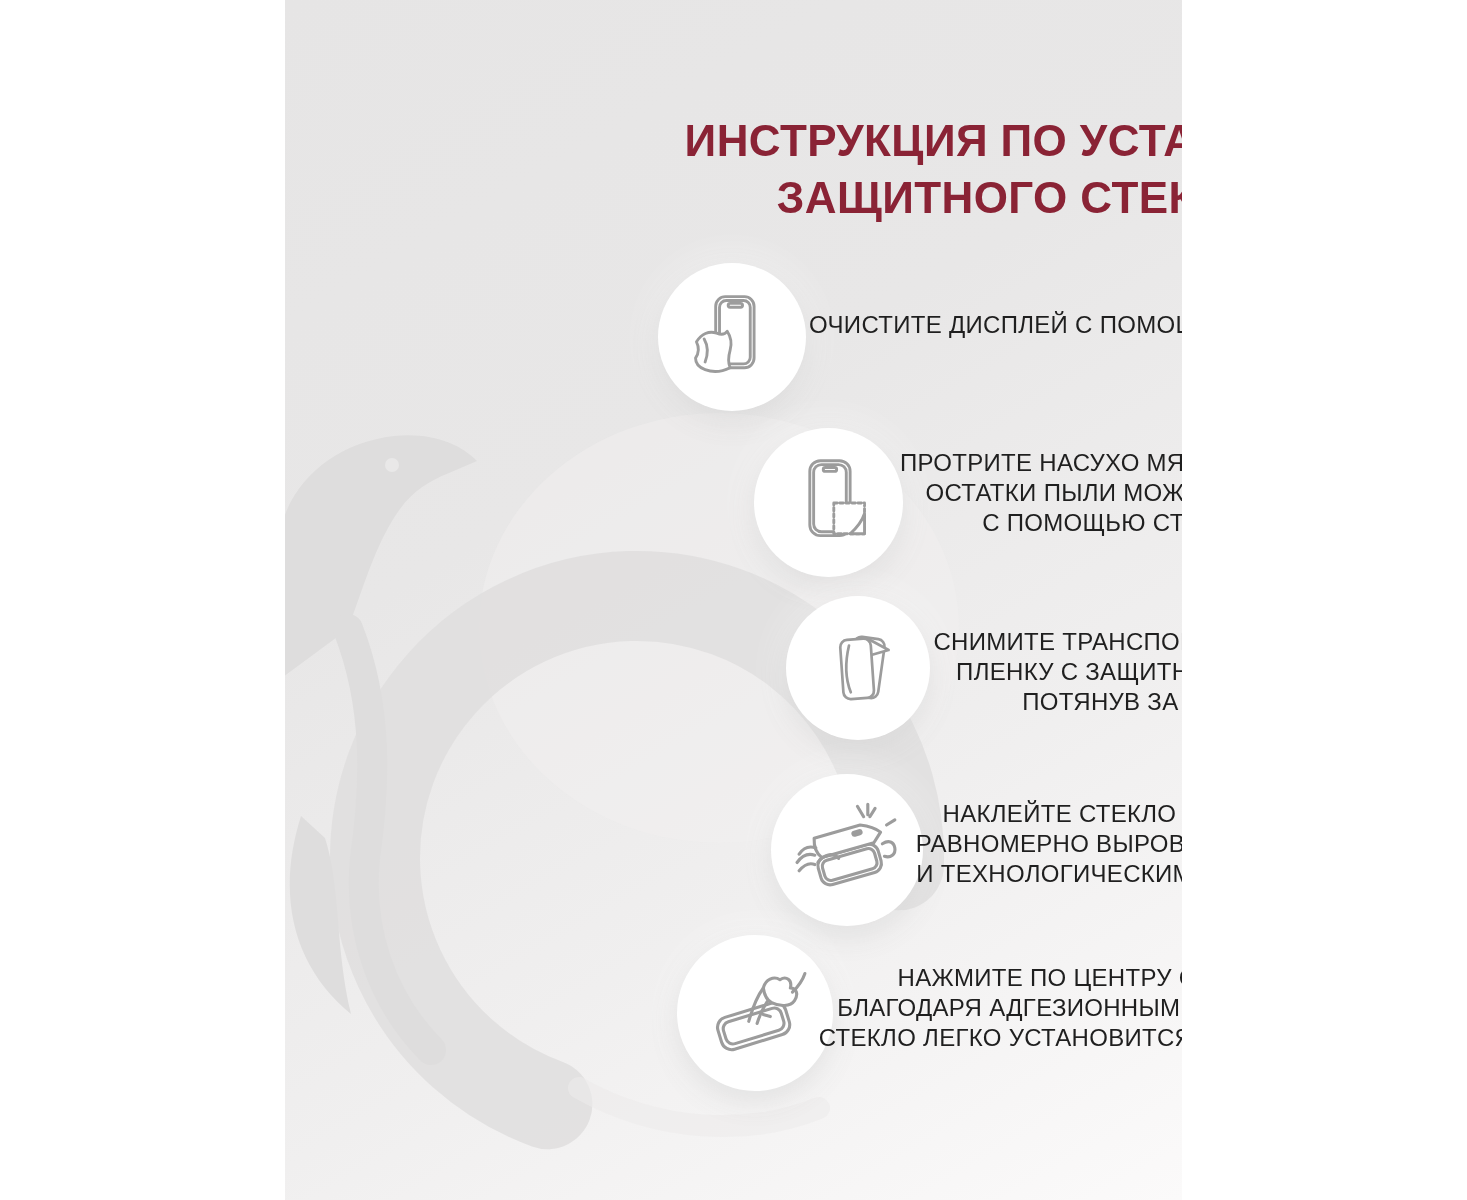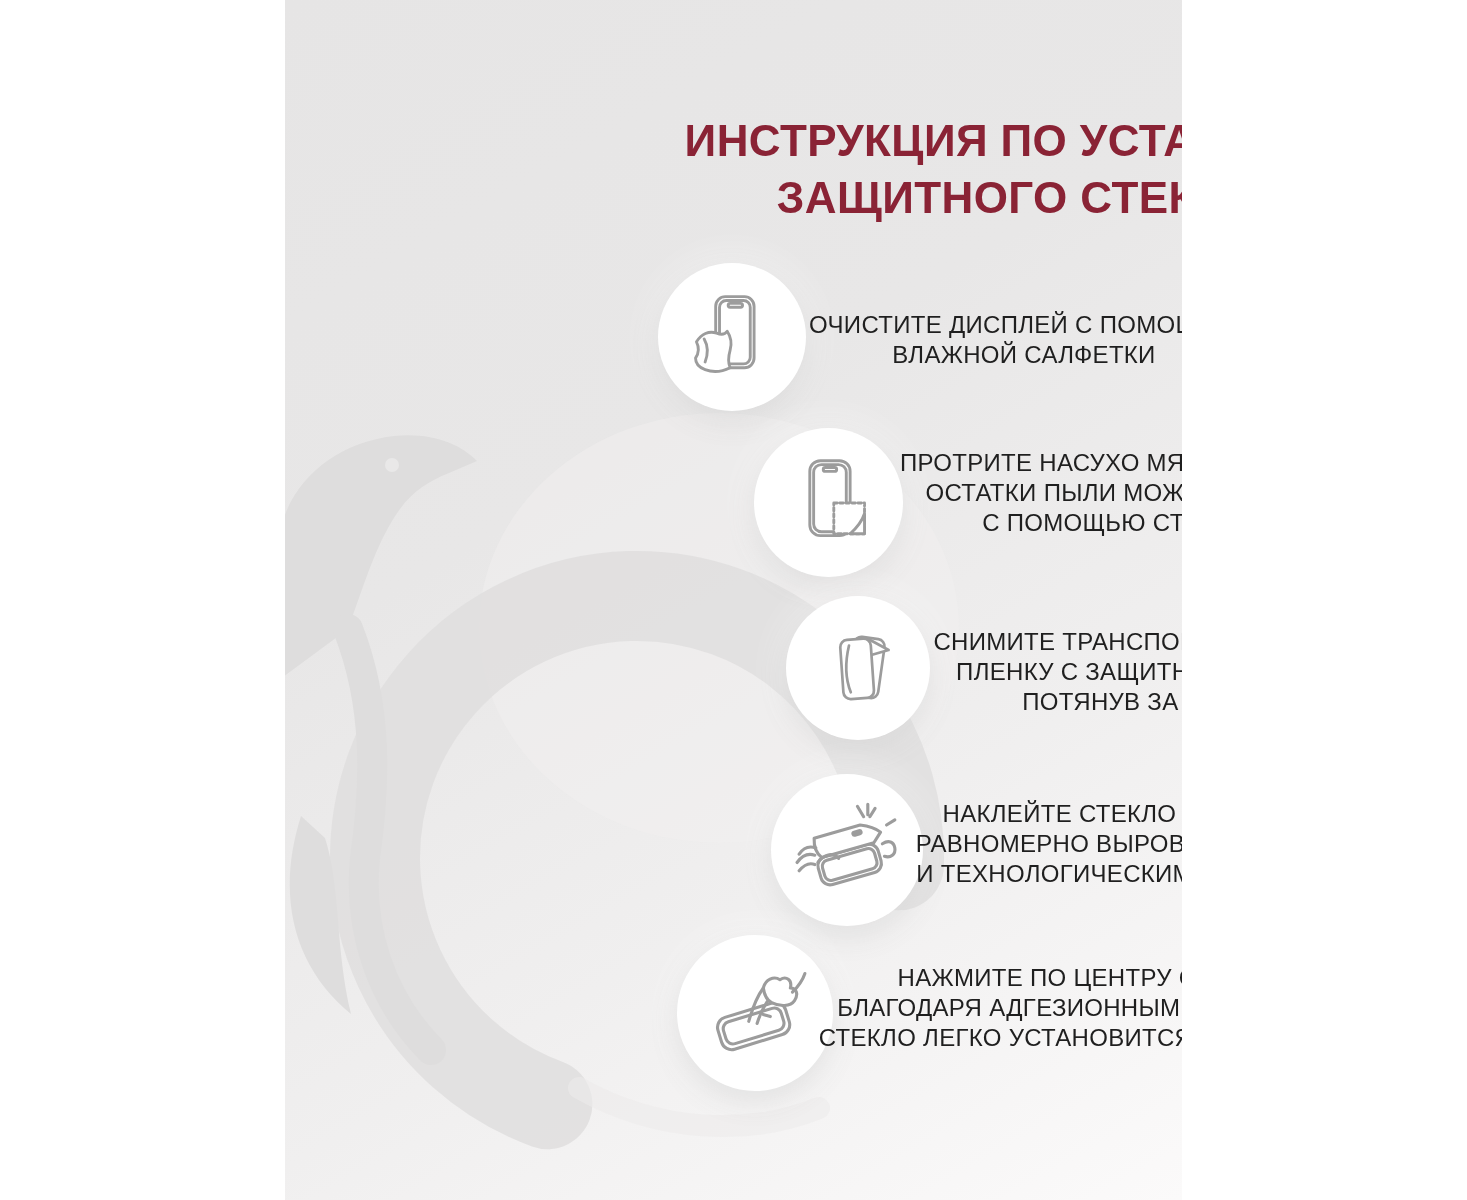--- a/index.html
+++ b/index.html
@@ -71,21 +71,20 @@
         <rect x="46" y="15" width="15" height="4" rx="2"></rect>
         <path class="fillw" d="M13,55 C18,47 26,43 34,46 C39,48 43,47 45,44
                  C49,50 50,57 48,64 C46,71 46,77 48,82
                  C40,86 30,87 22,84 C16,82 12,78 12,72 C16,66 16,61 13,55 Z"></path>
         <path d="M21,52 C25,59 25,68 22,76"></path>
       </svg>
     </div>
 
     <div class="step-text t1">
       <span>ОЧИСТИТЕ ДИСПЛЕЙ С ПОМОЩЬЮ</span>
-      <span>ВЛАЖНОЙ САЛФЕТКИ</span>
     </div>
 
     <div class="circle c2">
       <svg class="icon" width="96" height="96" viewBox="0 0 100 100" aria-hidden="true">
         <rect x="30" y="6" width="42" height="78" rx="11"></rect>
         <rect x="34" y="10" width="34" height="70" rx="8"></rect>
         <rect x="44" y="13" width="14" height="4" rx="2"></rect>
         <rect class="fillw" x="55" y="50" width="32" height="32" stroke-dasharray="3.5 2.8"></rect>
         <path class="fillw" d="M72,82 C79,76 84,70 87,61 L87,82 Z"></path>
       </svg>

